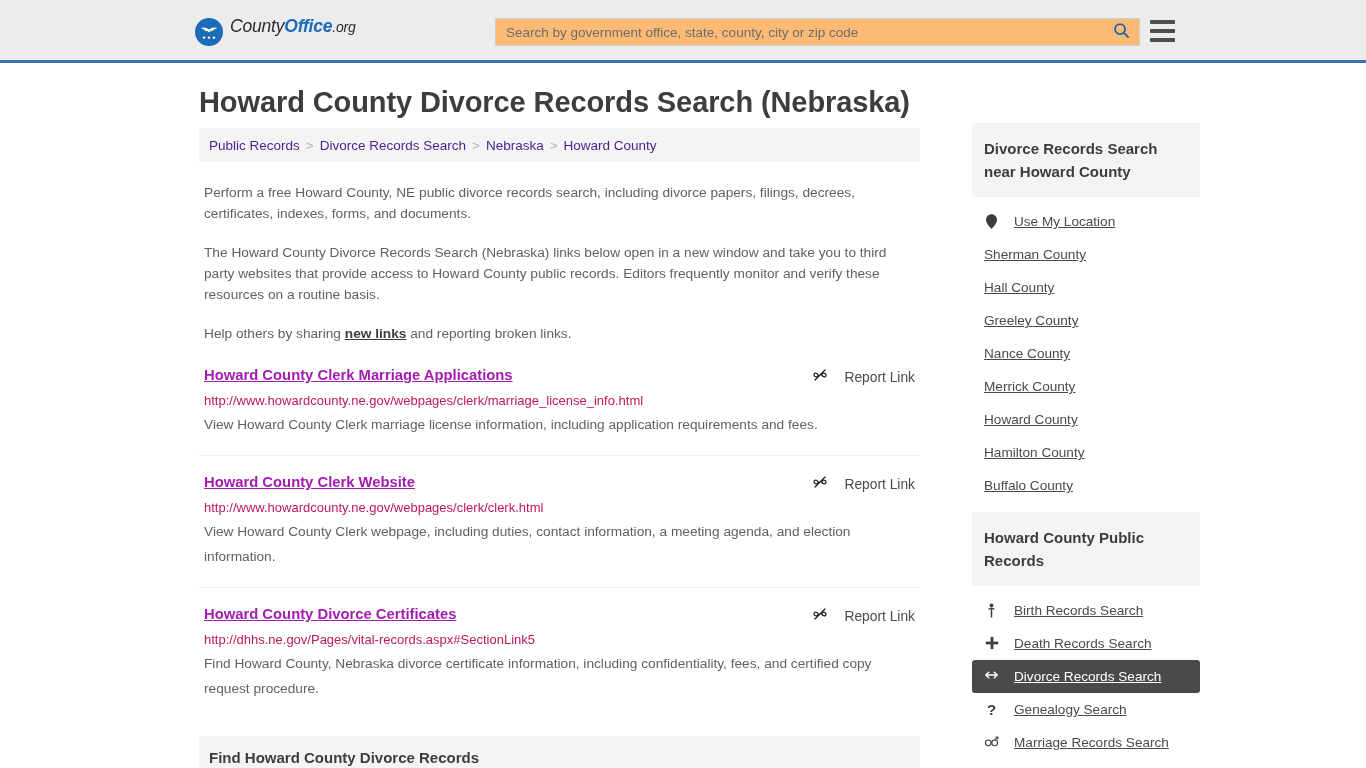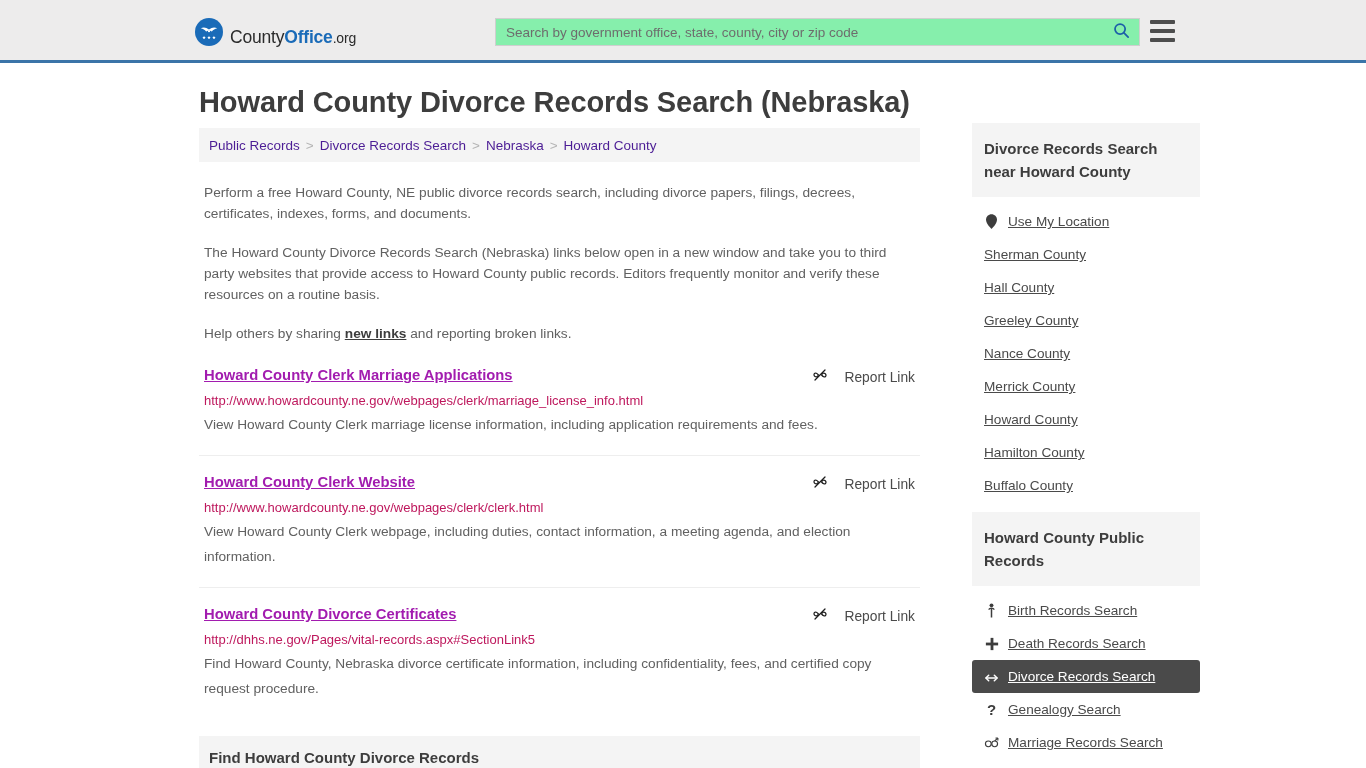--- a/index.html
+++ b/index.html
@@ -19,23 +19,24 @@
     position: relative;
     height: 63px;
     background: #edecec;
     border-bottom: 3px solid #3b74a8;
     display: flex;
     align-items: center;
   }
   .logo-wrap {
     position: absolute;
     left: 195px; top: 18px;
-    display: flex; align-items: flex-end;
+    display: flex; align-items: flex-start;
     height: 28px;
     cursor: pointer;
+    font-style: italic;
   }
   .logo-mark {
     width: 28px; height: 28px; border-radius: 50%;
     background: #1a6bb8;
     display: flex; align-items: center; justify-content: center;
     flex-shrink: 0;
     margin-right: 7px;
   }
   .logo-text {
     font-size: 17.5px;
@@ -44,21 +45,21 @@
     line-height: 1;
   }
   .logo-text .w1 { color: #2b2b2b; }
   .logo-text .w2 { color: #1a6bb8; font-weight: bold; }
   .logo-text .w3 { color: #2b2b2b; font-size: 14px; }
 
   .search-wrap {
     position: absolute;
     left: 495px; top: 18px;
     width: 645px; height: 28px;
-    background: #86efac;
+    background: #fdba74;
     border: 1px solid #cfcfcf;
     display: flex; align-items: center;
   }
   .search-input {
     flex: 1;
     border: none; outline: none;
     background: transparent;
     font-family: "Liberation Sans", sans-serif;
     font-size: 13.5px;
     color: #555;
@@ -206,22 +207,22 @@
   .side-head {
     background: #f4f4f4;
     padding: 14px 12px;
     font-size: 15px;
     font-weight: bold;
     color: #3d3d3d;
     line-height: 23px;
   }
   .side-list { padding-top: 8px; }
   .side-item {
-    display: flex; align-items: flex-end;
-    gap: 9px;
+    display: flex; align-items: flex-start;
+    gap: 15px;
     padding: 9px 12px;
     cursor: pointer;
   }
   .side-item .si-label {
     font-size: 13.6px;
     color: #4a4a4a;
     text-decoration: underline;
   }
   .side-item.active {
     background: #4a4a4a;

